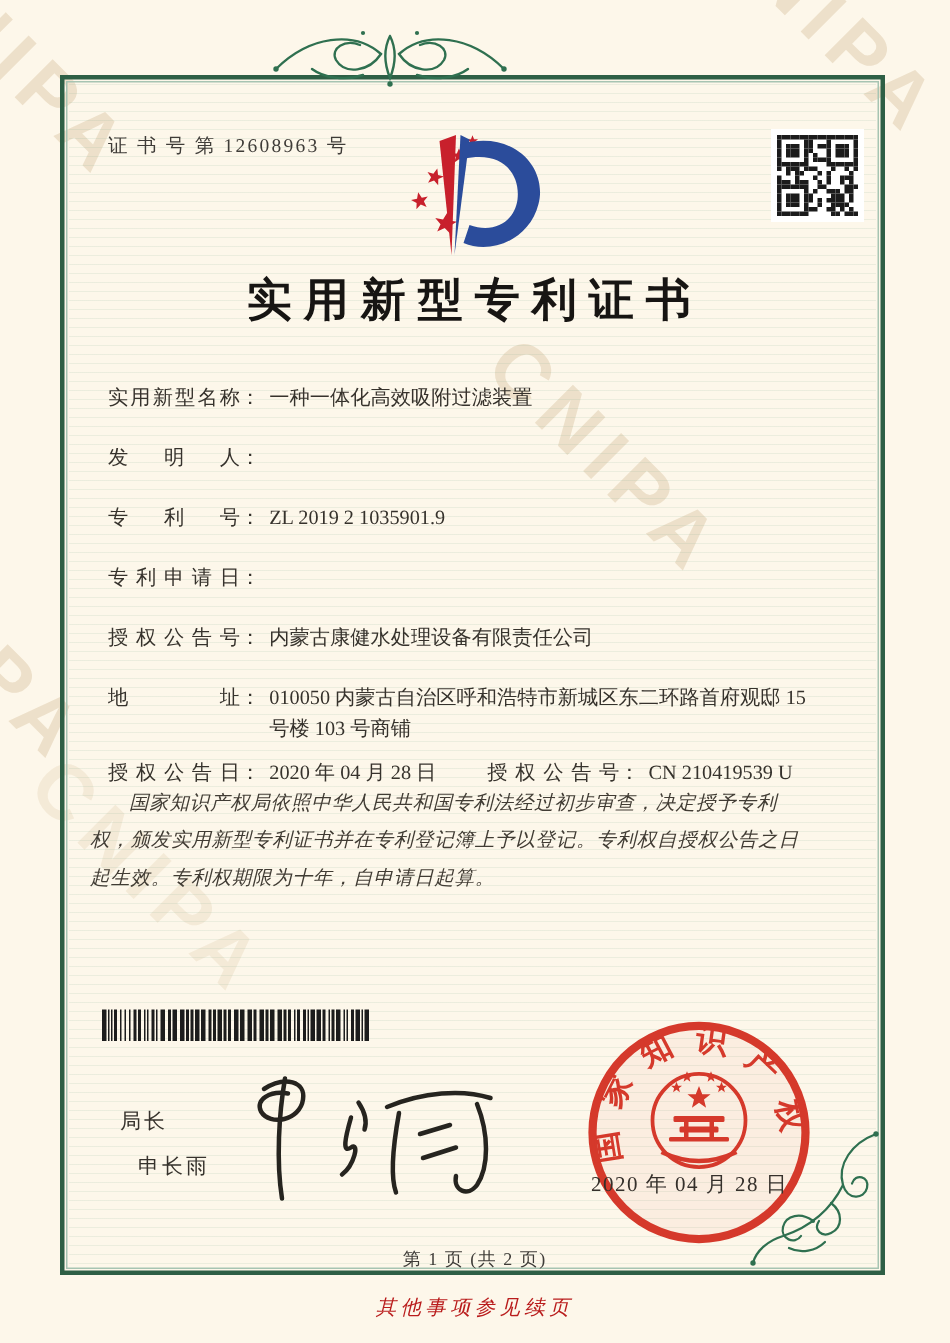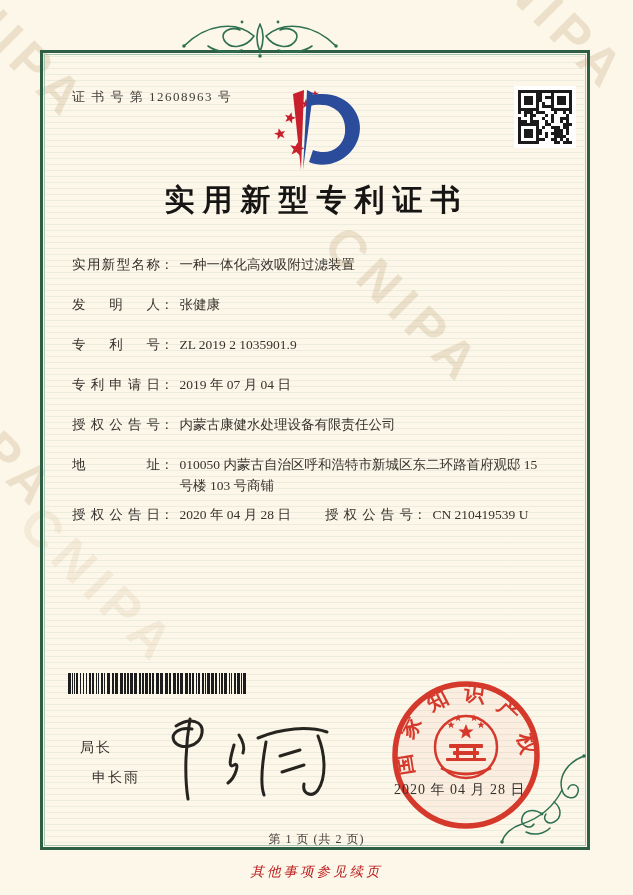--- a/index.html
+++ b/index.html
@@ -490,31 +490,29 @@
 
 <div class="fields">
   <div class="f-row">
     <span class="f-label">实用新型名称</span>
       <span class="f-colon">：</span>
     <span class="f-value">一种一体化高效吸附过滤装置</span>
   </div>
   <div class="f-row">
     <span class="f-label">发明人</span>
       <span class="f-colon">：</span>
-    <span class="f-value">张健康</span>
   </div>
   <div class="f-row">
     <span class="f-label">专利号</span>
       <span class="f-colon">：</span>
     <span class="f-value">ZL 2019 2 1035901.9</span>
   </div>
   <div class="f-row">
     <span class="f-label">专利申请日</span>
       <span class="f-colon">：</span>
-    <span class="f-value">2019 年 07 月 04 日</span>
   </div>
   <div class="f-row">
     <span class="f-label">授权公告号</span>
       <span class="f-colon">：</span>
     <span class="f-value">内蒙古康健水处理设备有限责任公司</span>
   </div>
   <div class="f-row addr">
     <span class="f-label">地址</span>
       <span class="f-colon">：</span>
     <span class="f-value">010050 内蒙古自治区呼和浩特市新城区东二环路首府观邸 15 号楼 103 号商铺</span>
@@ -527,20 +525,21 @@
     </span>
     <span class="grant-pair">
       <span class="f-label">授权公告号</span>
         <span class="f-colon">：</span>
       <span>CN 210419539 U</span>
     </span>
   </div>
 </div>
 
 <div class="body-text">
+  <p>国家知识产权局依照中华人民共和国专利法经过初步审查，决定授予专利权，颁发实用新型专利证书并在专利登记簿上予以登记。专利权自授权公告之日起生效。专利权期限为十年，自申请日起算。</p>
 </div>
 
 <div class="barcode" id="barcode">
     <span class="bar-b" style="width: 3px;"></span>
     <span style="width: 1px;"></span>
     <span class="bar-b" style="width: 1px;"></span>
     <span style="width: 1px;"></span>
     <span class="bar-b" style="width: 1px;"></span>
     <span style="width: 1px;"></span>
     <span class="bar-b" style="width: 2px;"></span>

